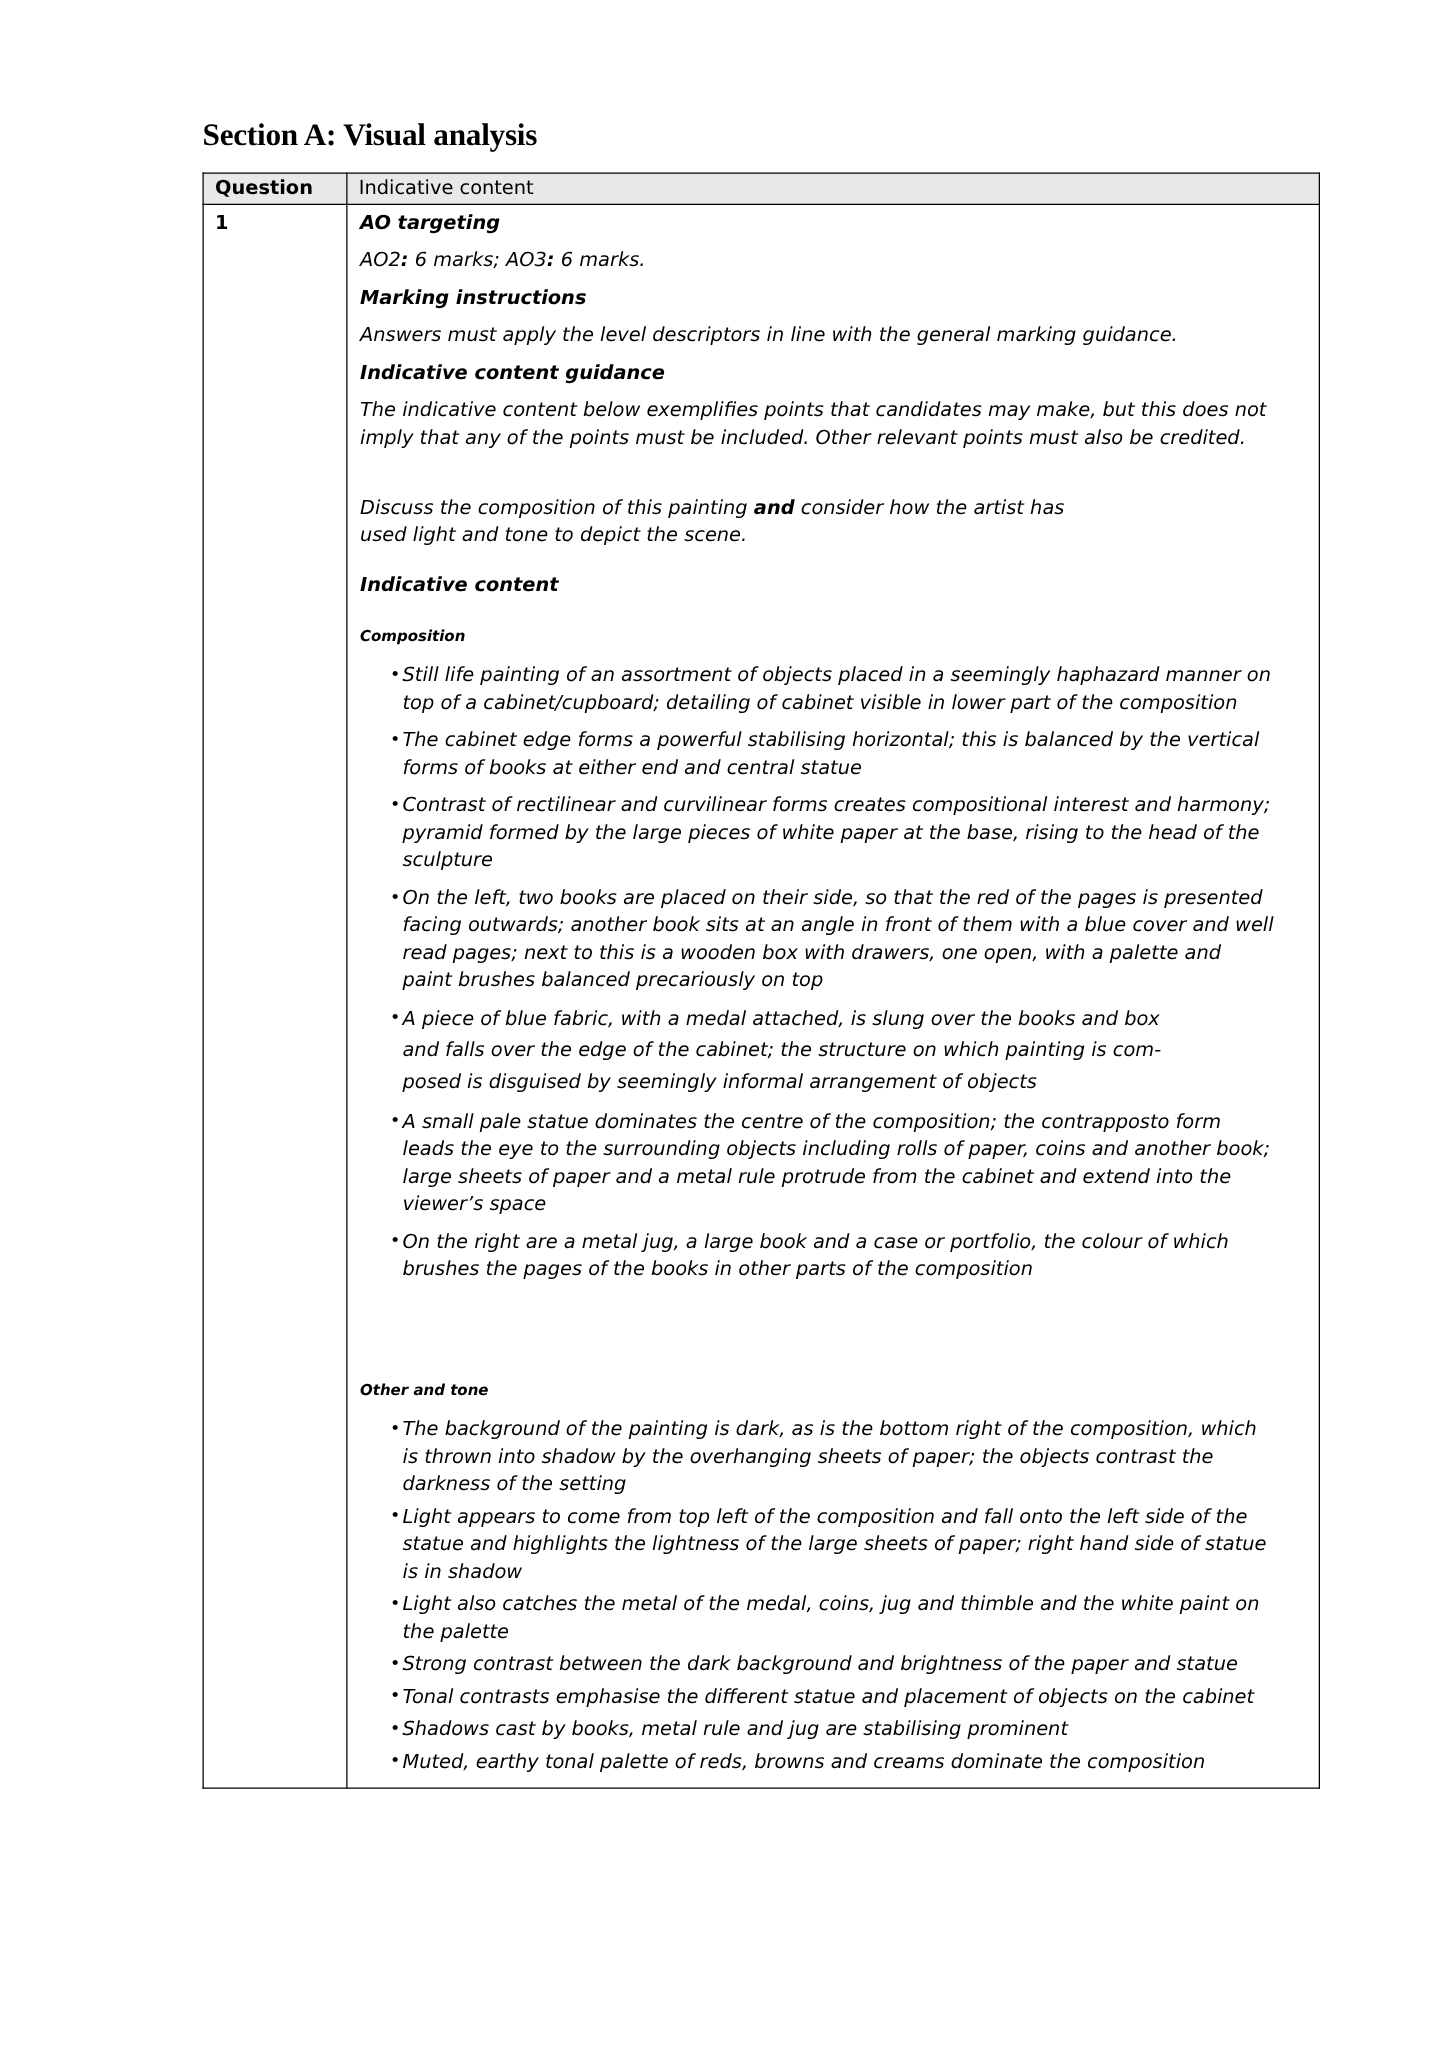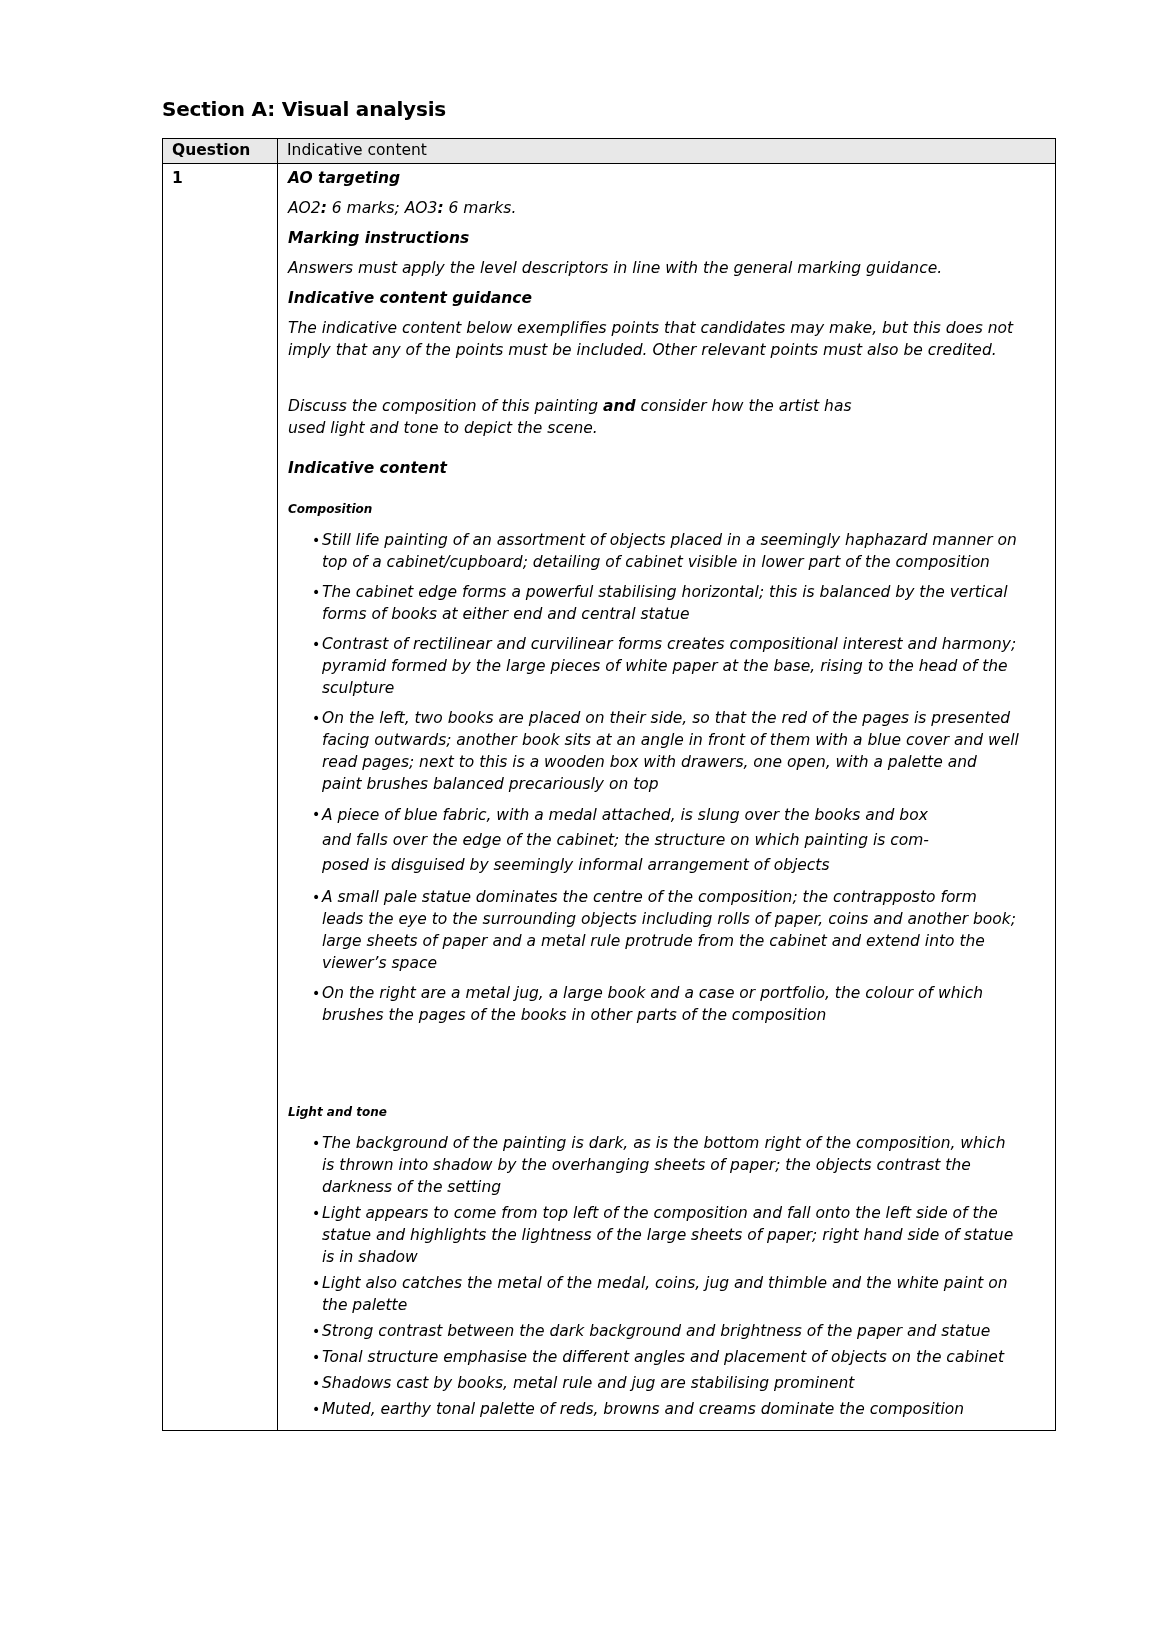--- a/index.html
+++ b/index.html
@@ -14,25 +14,26 @@
     position: relative;
     overflow: hidden;
   }
   .page {
     position: absolute;
     left: 162px;
     top: 94px;
     width: 894px;
   }
   .doc-title {
-    font-size: 20px;
+    font-size: 25px;
     font-weight: bold;
     line-height: 30px;
     margin: 0 0 14px 0;
     letter-spacing: -0.2px;
+    font-family: Liberation Serif, serif;
   }
   table.mark-table {
     width: 894px;
     border-collapse: collapse;
     table-layout: fixed;
   }
   table.mark-table, table.mark-table th, table.mark-table td {
     border: 1.5px solid #000000;
   }
   th.q-col { width: 115px; }
@@ -145,41 +146,41 @@
                 <div class="bullet-item" style="margin-bottom: 8px;">
                   <span class="bullet-marker">•</span>
                   <div class="bullet-text"><span>A small pale statue dominates the centre of the composition; the contrapposto form leads the eye to the surrounding objects including rolls of paper, coins and another book; large sheets of paper and a metal rule protrude from the cabinet and extend into the viewer’s space</span></div>
                 </div>
                 <div class="bullet-item" style="margin-bottom: 8px;">
                   <span class="bullet-marker">•</span>
                   <div class="bullet-text"><span>On the right are a metal jug, a large book and a case or portfolio, the colour of which brushes the pages of the books in other parts of the composition</span></div>
                 </div>
               </div>
               <div class="spacer" style="height: 48px;"></div>
-              <div class="block-h2"><span class="b">Light and tone</span></div>
+              <div class="block-h2"><span class="b">Other and tone</span></div>
               <div class="bullets">
                 <div class="bullet-item" style="margin-bottom: 4px;">
                   <span class="bullet-marker">•</span>
                   <div class="bullet-text"><span>The background of the painting is dark, as is the bottom right of the composition, which is thrown into shadow by the overhanging sheets of paper; the objects contrast the darkness of the setting</span></div>
                 </div>
                 <div class="bullet-item" style="margin-bottom: 4px;">
                   <span class="bullet-marker">•</span>
                   <div class="bullet-text"><span>Light appears to come from top left of the composition and fall onto the left side of the statue and highlights the lightness of the large sheets of paper; right hand side of statue is in shadow</span></div>
                 </div>
                 <div class="bullet-item" style="margin-bottom: 4px;">
                   <span class="bullet-marker">•</span>
                   <div class="bullet-text"><span>Light also catches the metal of the medal, coins, jug and thimble and the white paint on the palette</span></div>
                 </div>
                 <div class="bullet-item" style="margin-bottom: 4px;">
                   <span class="bullet-marker">•</span>
                   <div class="bullet-text"><span>Strong contrast between the dark background and brightness of the paper and statue</span></div>
                 </div>
                 <div class="bullet-item" style="margin-bottom: 4px;">
                   <span class="bullet-marker">•</span>
-                  <div class="bullet-text"><span>Tonal structure emphasise the different angles and placement of objects on the cabinet</span></div>
+                  <div class="bullet-text"><span>Tonal contrasts emphasise the different statue and placement of objects on the cabinet</span></div>
                 </div>
                 <div class="bullet-item" style="margin-bottom: 4px;">
                   <span class="bullet-marker">•</span>
                   <div class="bullet-text"><span>Shadows cast by books, metal rule and jug are stabilising prominent</span></div>
                 </div>
                 <div class="bullet-item" style="margin-bottom: 4px;">
                   <span class="bullet-marker">•</span>
                   <div class="bullet-text"><span>Muted, earthy tonal palette of reds, browns and creams dominate the composition</span></div>
                 </div>
               </div>

